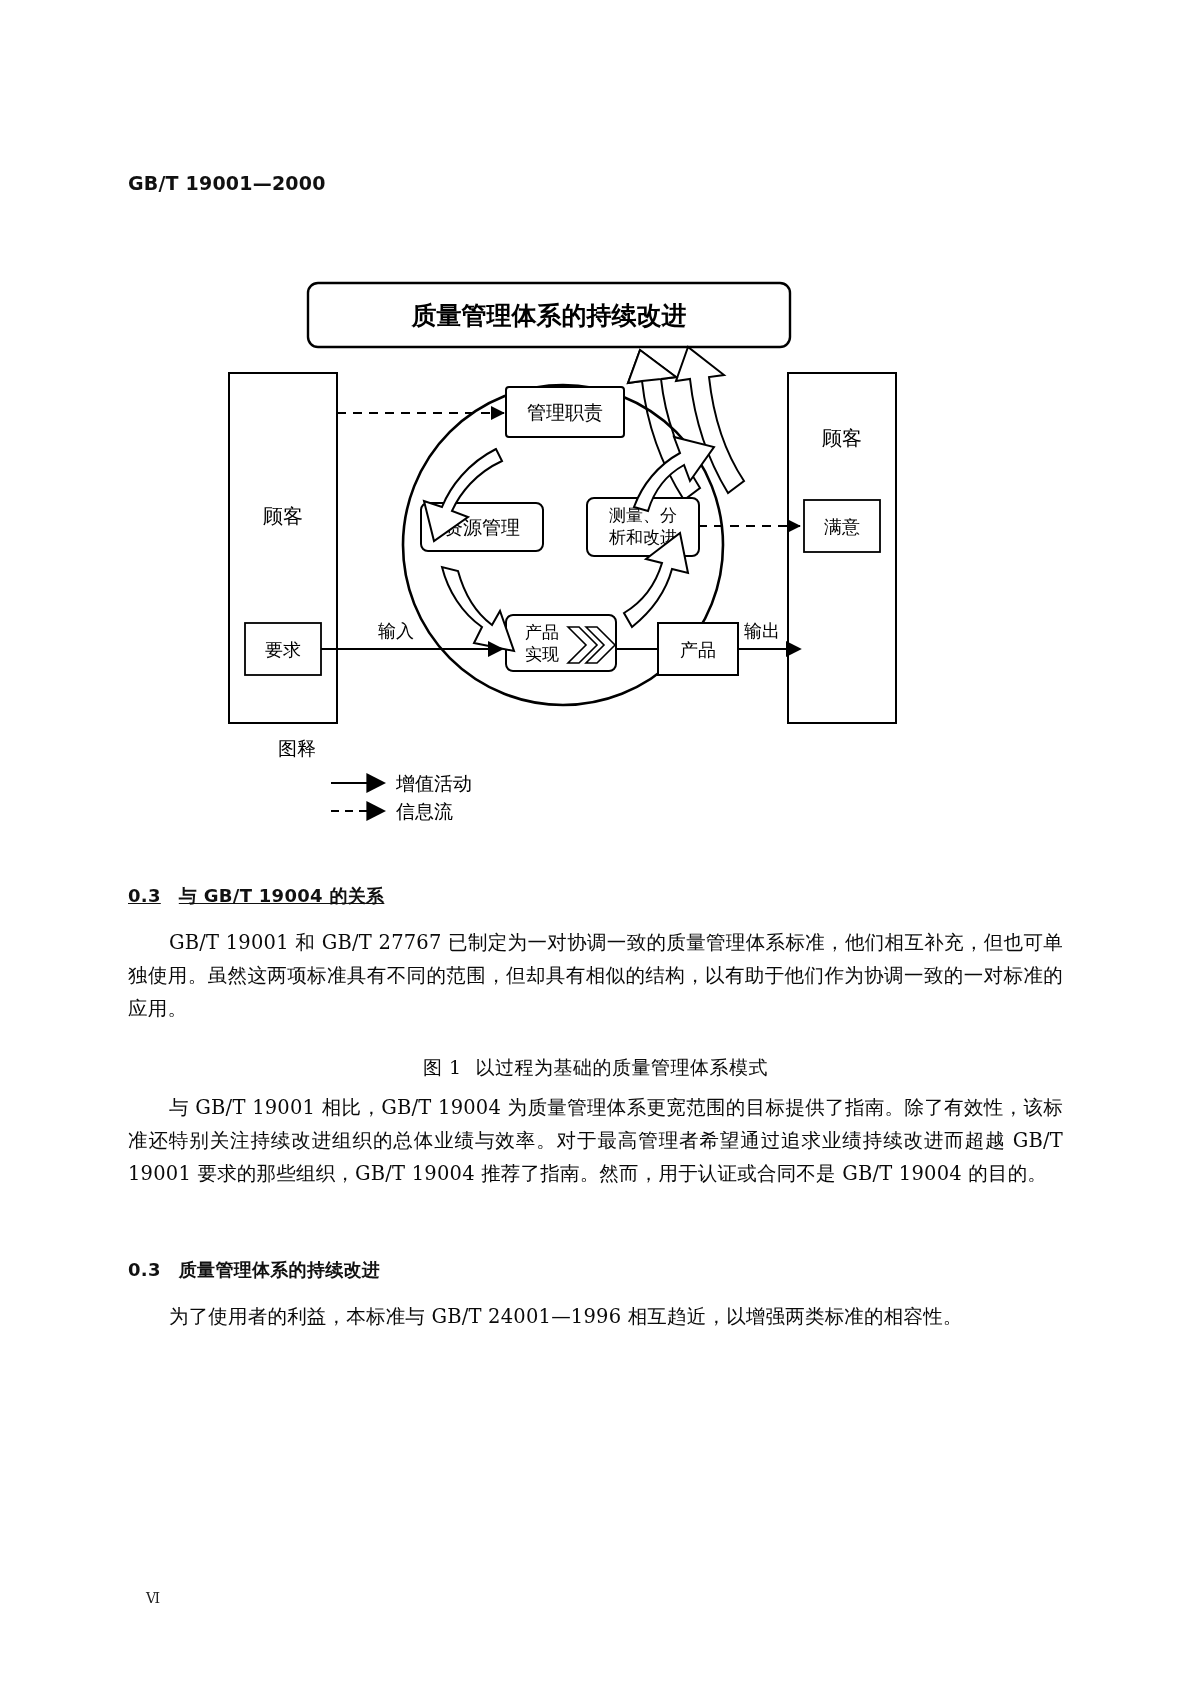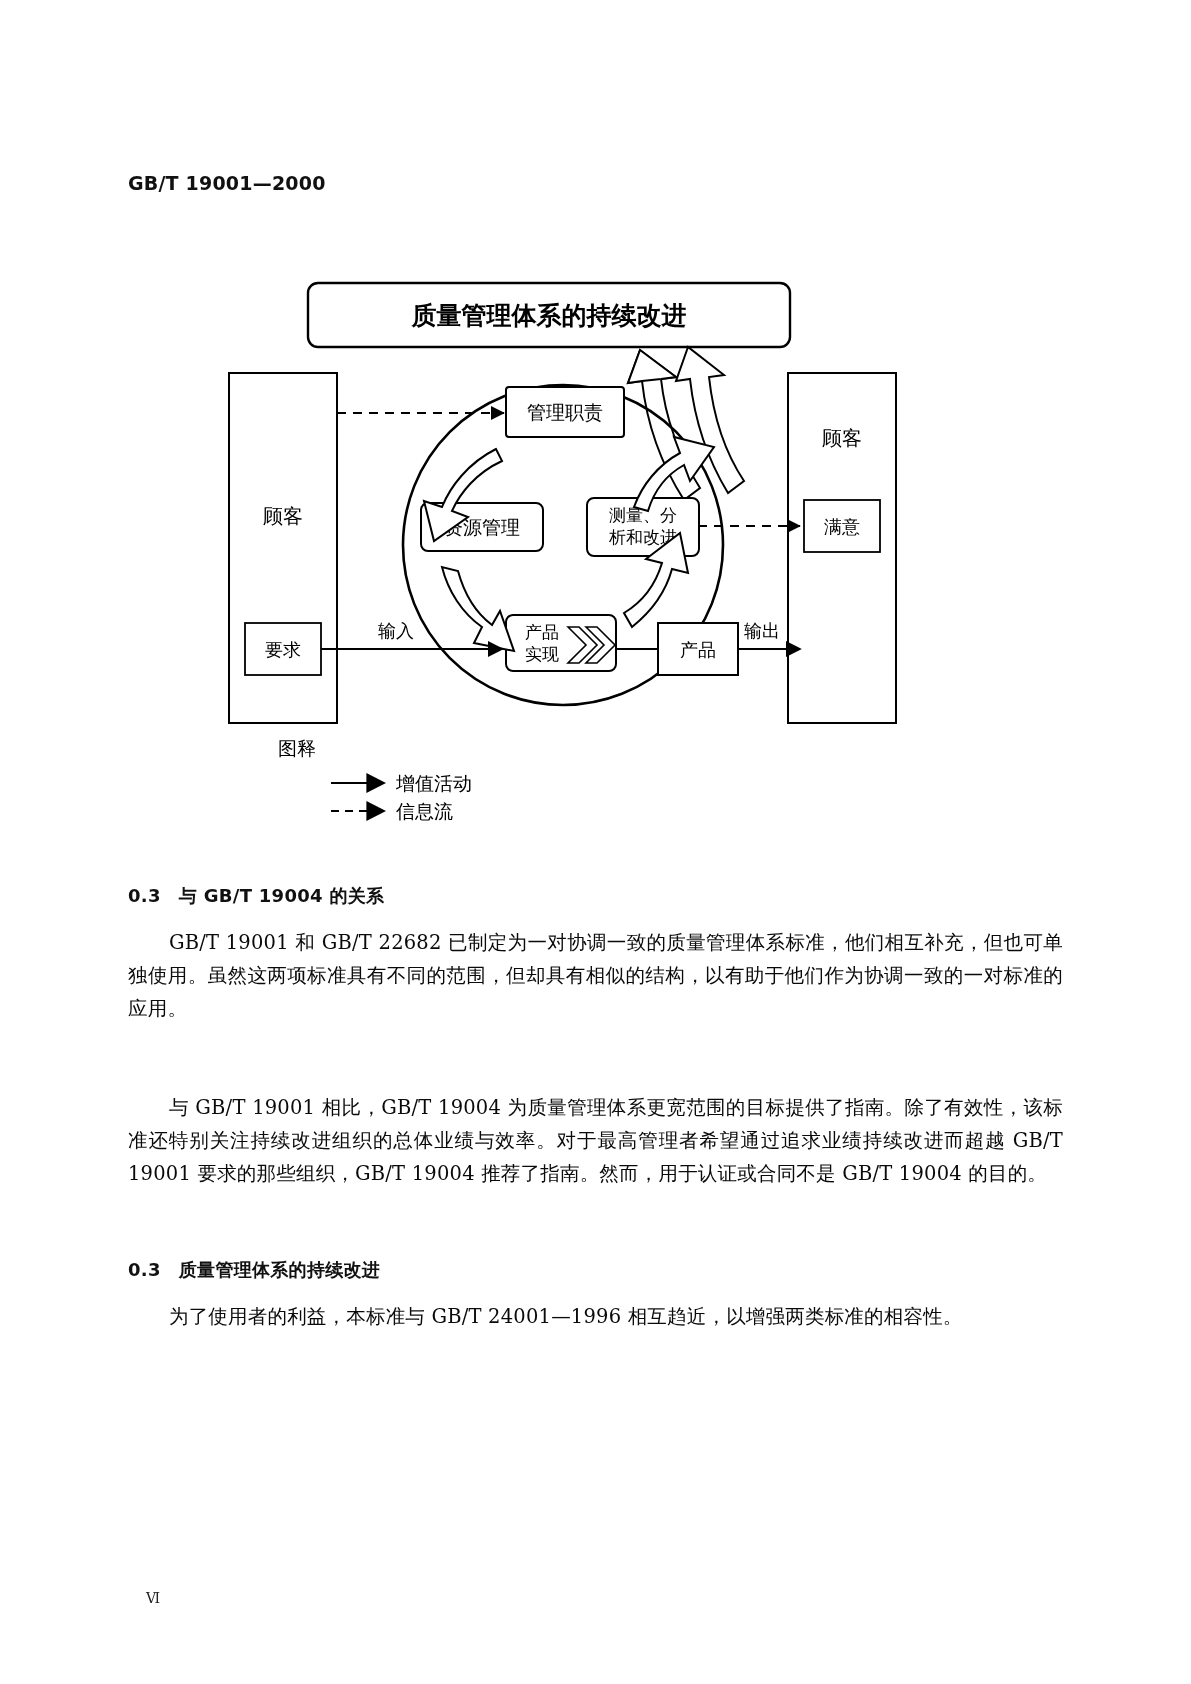--- a/index.html
+++ b/index.html
@@ -173,27 +173,30 @@
         <text x="150" y="500" font-size="19" font-family="&quot;DejaVu Serif&quot;,&quot;Liberation Serif&quot;,serif">图释</text>
 
         <line x1="203" y1="528" x2="256" y2="528" stroke="#000" stroke-width="2.2" marker-end="url(#ah)"></line>
         <text x="268" y="535" font-size="19" font-family="&quot;DejaVu Serif&quot;,&quot;Liberation Serif&quot;,serif">增值活动</text>
 
         <line x1="203" y1="556" x2="256" y2="556" stroke="#000" stroke-width="2.2" stroke-dasharray="8,6" marker-end="url(#ah)"></line>
         <text x="268" y="563" font-size="19" font-family="&quot;DejaVu Serif&quot;,&quot;Liberation Serif&quot;,serif">信息流</text>
       </g>
     </svg>
 
+    <div class="fig-caption">
+      <span class="num">图 1</span><span>以过程为基础的质量管理体系模式</span>
+    </div>
   </div>
 
-  <div class="sec-head" style="top:884px;">
+  <div class="sec-head" style="top:884px;text-decoration:underline;">
     <span class="sn">0.3</span><span>与 GB/T 19004 的关系</span>
   </div>
 
-  <div class="para ind" style="top:926px;">GB/T 19001 和 GB/T 22682 已制定为一对协调一致的质量管理体系标准，他们相互补充，但也可单独使用。虽然这两项标准具有不同的范围，但却具有相似的结构，以有助于他们作为协调一致的一对标准的应用。</div>
+  <div class="para ind" style="top:926px;">GB/T 19001 和 GB/T 27767 已制定为一对协调一致的质量管理体系标准，他们相互补充，但也可单独使用。虽然这两项标准具有不同的范围，但却具有相似的结构，以有助于他们作为协调一致的一对标准的应用。</div>
   <div class="para ind" style="top:1091px;">与 GB/T 19001 相比，GB/T 19004 为质量管理体系更宽范围的目标提供了指南。除了有效性，该标准还特别关注持续改进组织的总体业绩与效率。对于最高管理者希望通过追求业绩持续改进而超越 GB/T 19001 要求的那些组织，GB/T 19004 推荐了指南。然而，用于认证或合同不是 GB/T 19004 的目的。</div>
 
   <div class="sec-head" style="top:1258px;">
     <span class="sn">0.3</span><span>质量管理体系的持续改进</span>
   </div>
 
   <div class="para ind" style="top:1300px;">为了使用者的利益，本标准与 GB/T 24001—1996 相互趋近，以增强两类标准的相容性。</div>
 
   <div class="folio">Ⅵ</div>
 </div>

